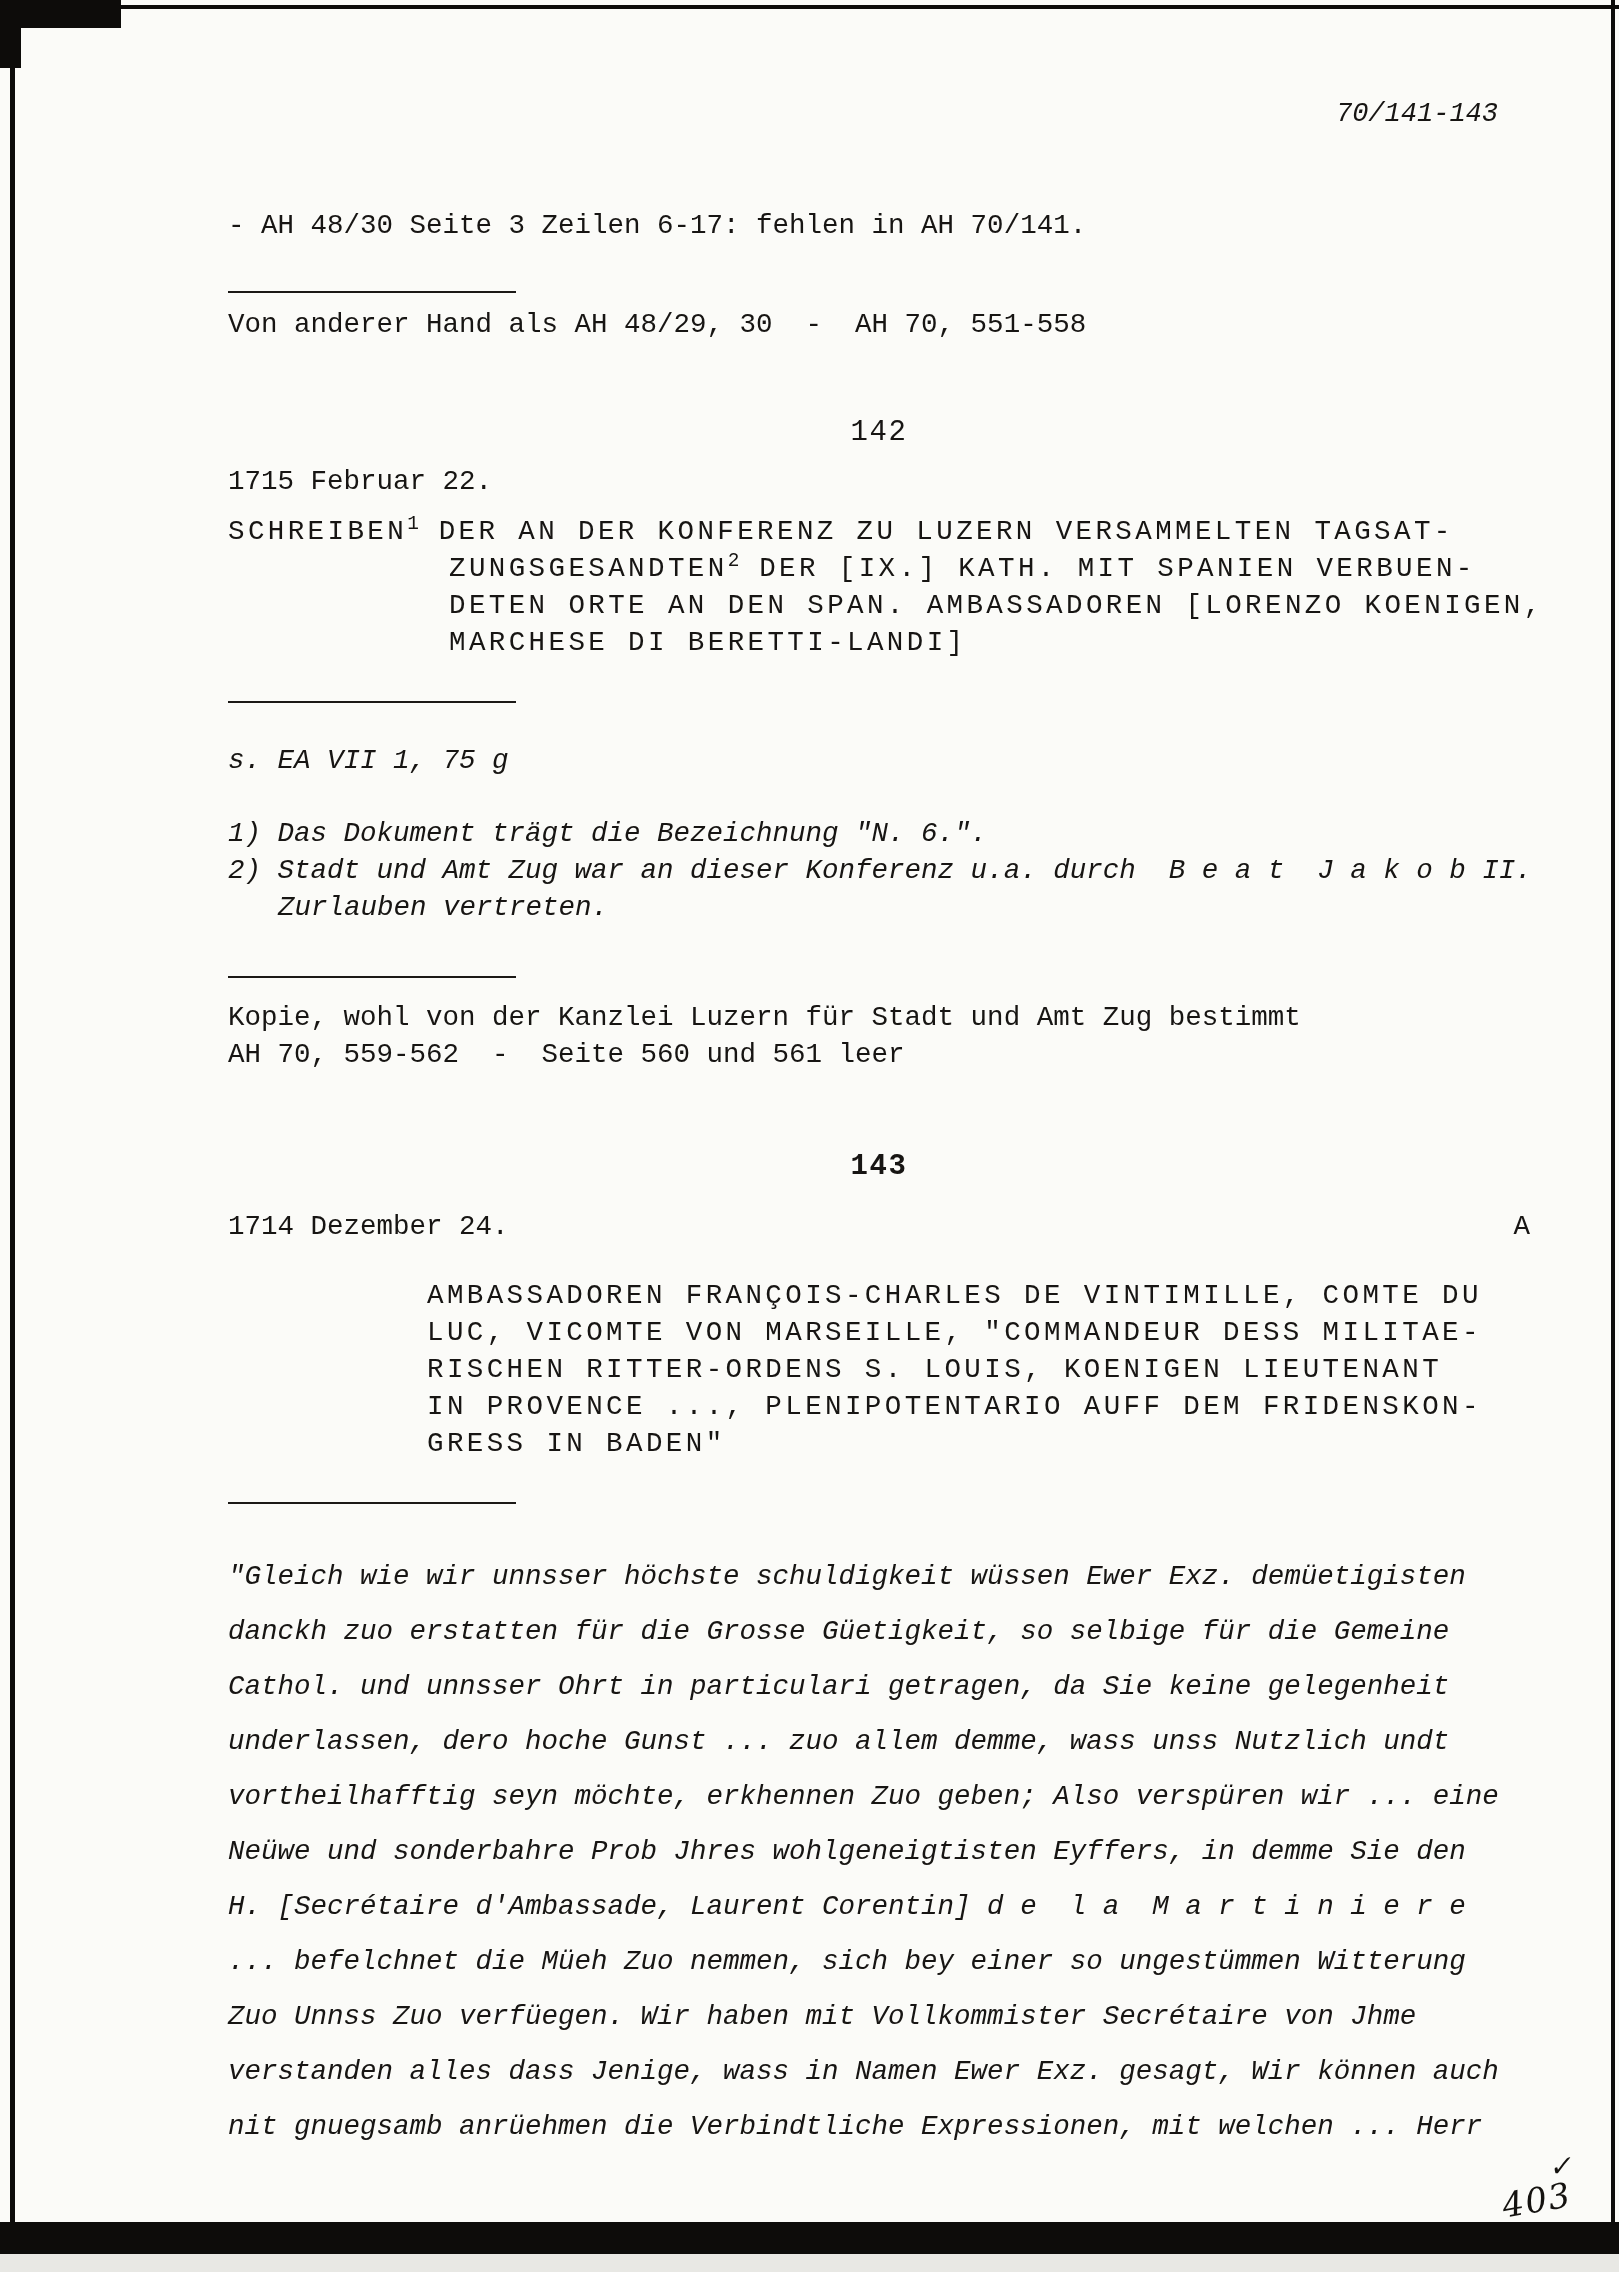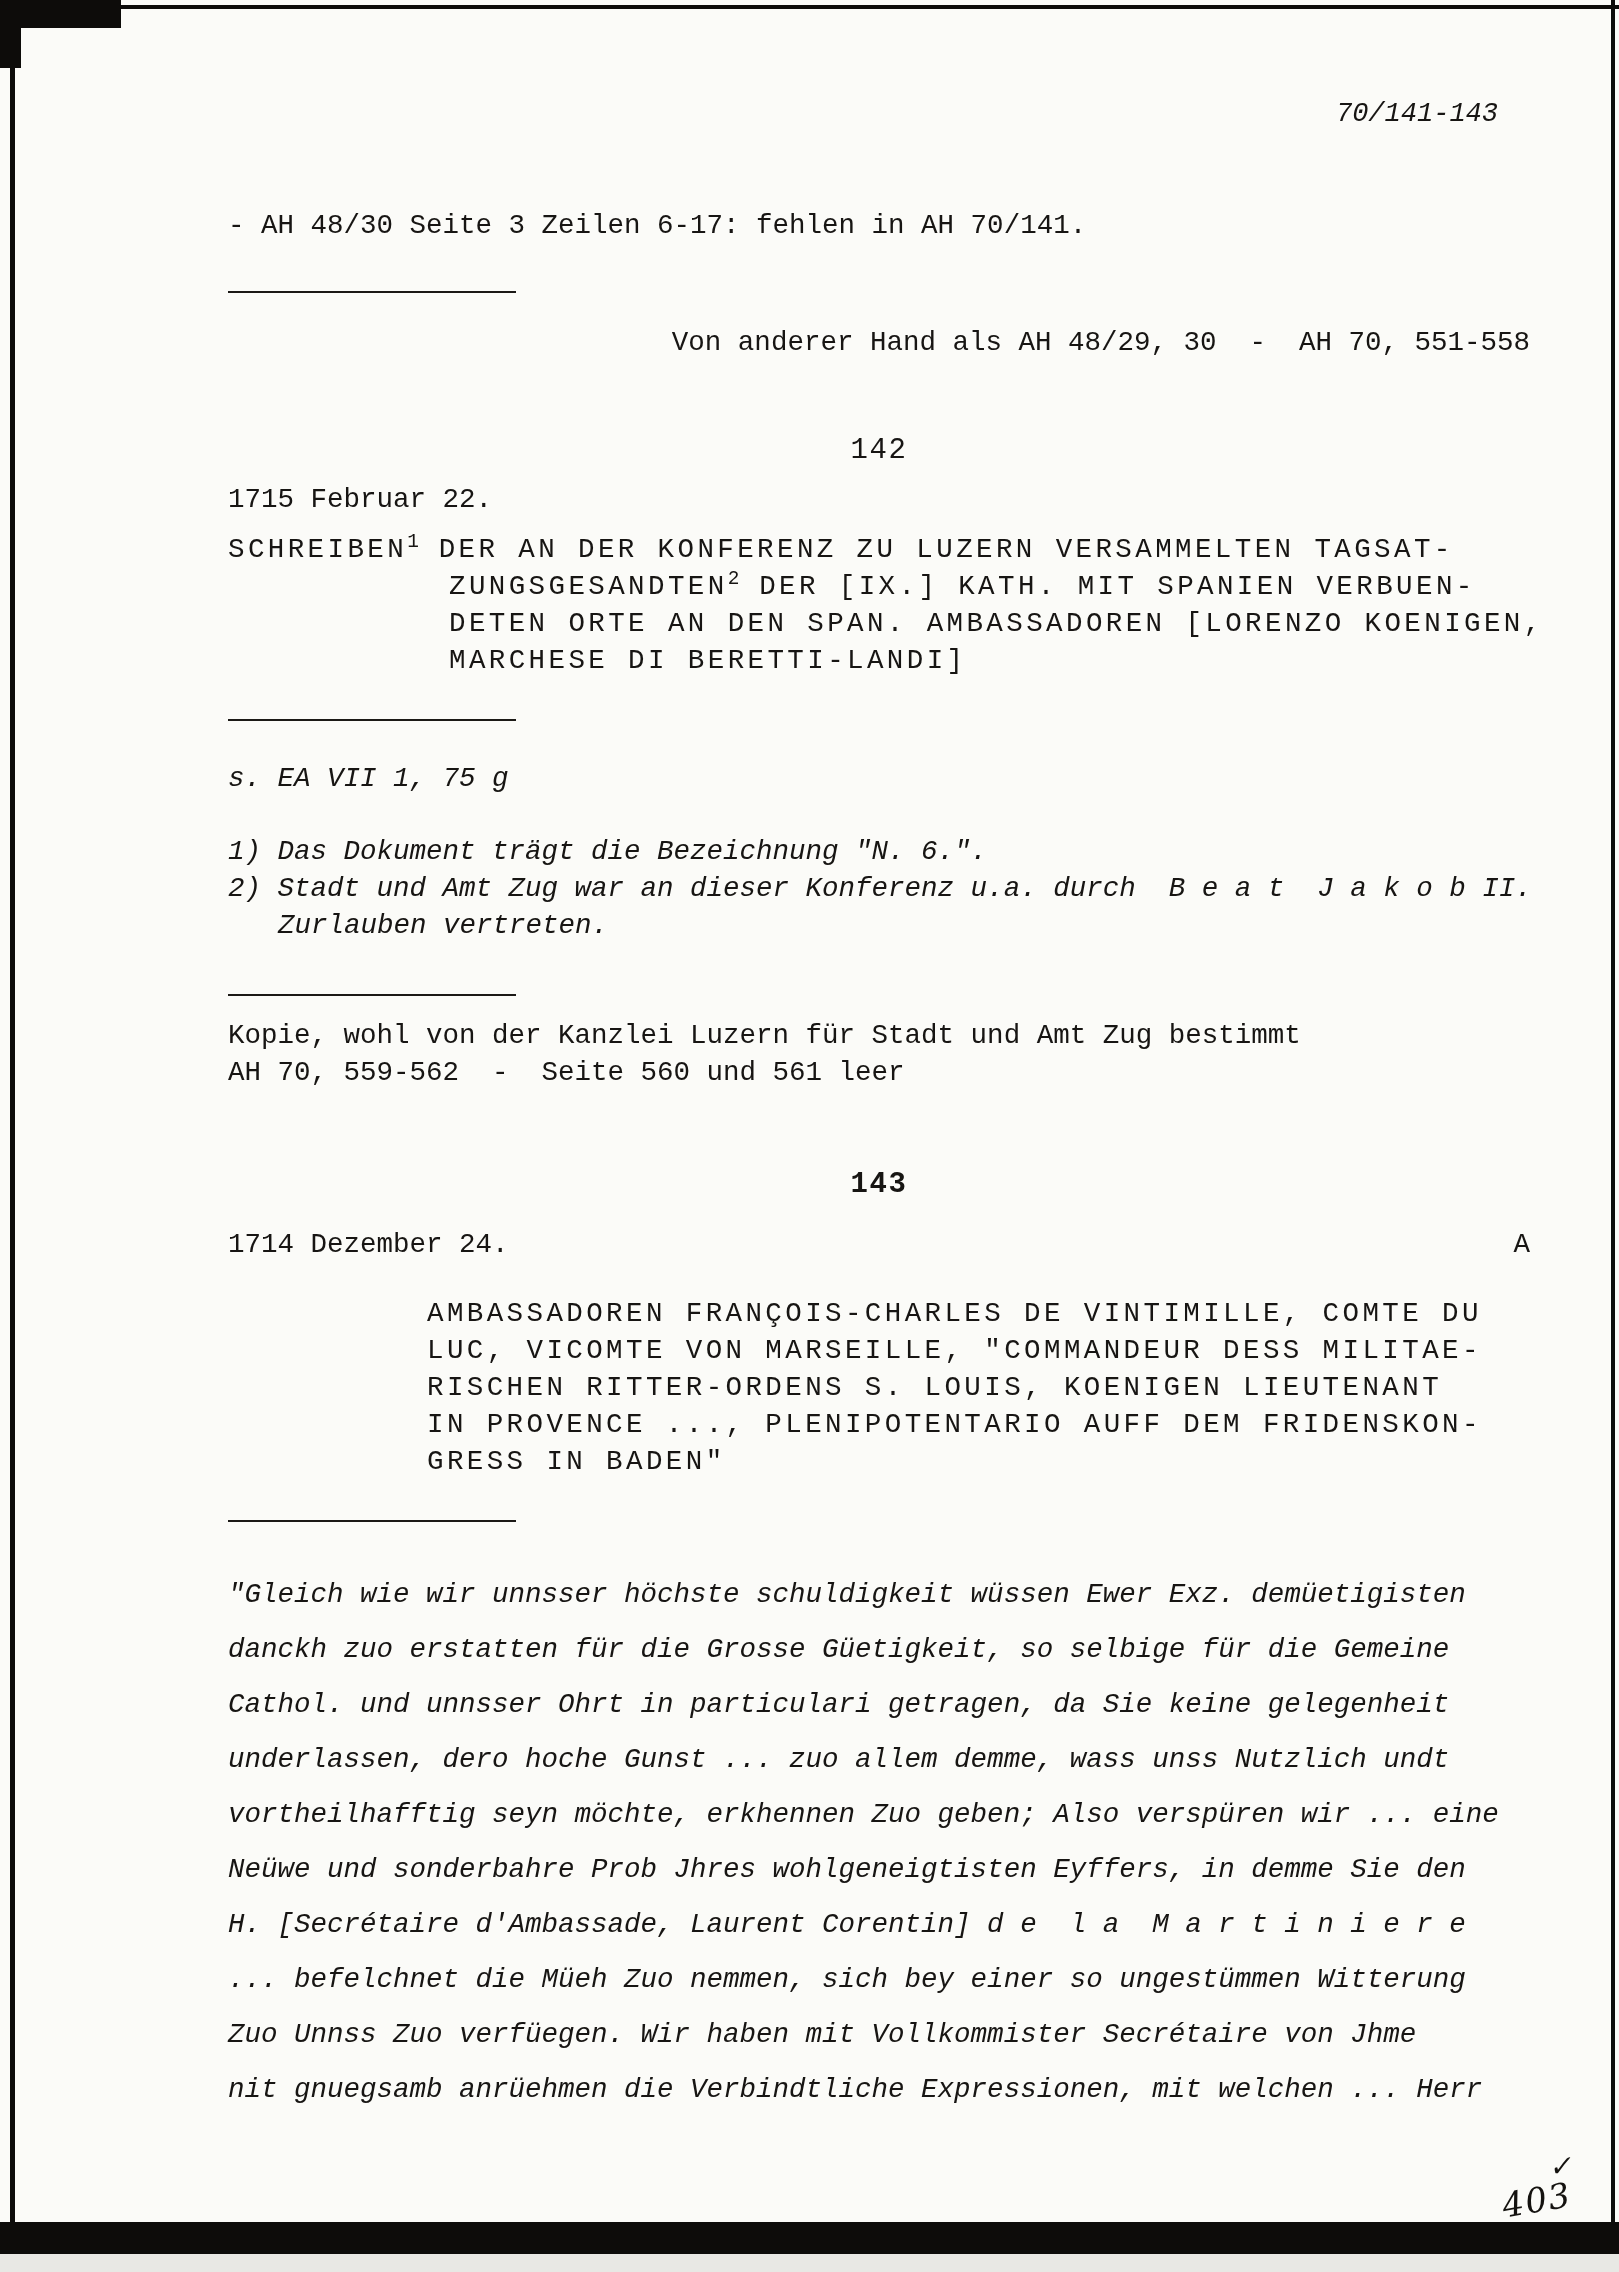--- a/index.html
+++ b/index.html
@@ -24,21 +24,21 @@
 
   .line { font-size: 27.5px; line-height: 37px; white-space: pre; }
   .italic { font-style: italic; }
 
   .folio { text-align: right; padding-right: 32px; font-size: 27px; }
 
   .rule { border: 0; border-top: 2.4px solid #1b1916; width: 288px; margin: 0; }
 
   .note1     { margin-top: 74px; }
   .rule1     { margin-top: 47px; }
-  .hand-note { margin-top: 31px; text-align: right; }
+  .hand-note { margin-top: 13px; }
 
   .entry-num { font-size: 29px; line-height: 40px; text-align: center; letter-spacing: 1.6px; }
   .num142 { margin-top: 70px; }
   .num143 { margin-top: 74px; font-weight: bold; }
 
   .date142 { margin-top: 9.7px; }
   .date-row { margin-top: 21px; display: flex; justify-content: space-between; }
 
   .title-block { margin-top: 13px; }
   .title-143 { margin-top: 32px; }
@@ -136,20 +136,21 @@
     <div class="quote">
       <div class="line qline italic">"Gleich wie wir unnsser höchste schuldigkeit wüssen Ewer Exz. demüetigisten</div>
       <div class="line qline italic">danckh zuo erstatten für die Grosse Güetigkeit, so selbige für die Gemeine</div>
       <div class="line qline italic">Cathol. und unnsser Ohrt in particulari getragen, da Sie keine gelegenheit</div>
       <div class="line qline italic">underlassen, dero hoche Gunst ... zuo allem demme, wass unss Nutzlich undt</div>
       <div class="line qline italic">vortheilhafftig seyn möchte, erkhennen Zuo geben; Also verspüren wir ... eine</div>
       <div class="line qline italic">Neüwe und sonderbahre Prob Jhres wohlgeneigtisten Eyffers, in demme Sie den</div>
       <div class="line qline italic">H. [Secrétaire d'Ambassade, Laurent Corentin] d e  l a  M a r t i n i e r e</div>
       <div class="line qline italic">... befelchnet die Müeh Zuo nemmen, sich bey einer so ungestümmen Witterung</div>
       <div class="line qline italic">Zuo Unnss Zuo verfüegen. Wir haben mit Vollkommister Secrétaire von Jhme</div>
+      <div class="line qline italic">verstanden alles dass Jenige, wass in Namen Ewer Exz. gesagt, Wir können auch</div>
       <div class="line qline italic">nit gnuegsamb anrüehmen die Verbindtliche Expressionen, mit welchen ... Herr</div>
     </div>
 
   </div>
 
   <div class="annotation">
     <div class="check">✓</div>
     <div class="hand-num">403</div>
   </div>
 

